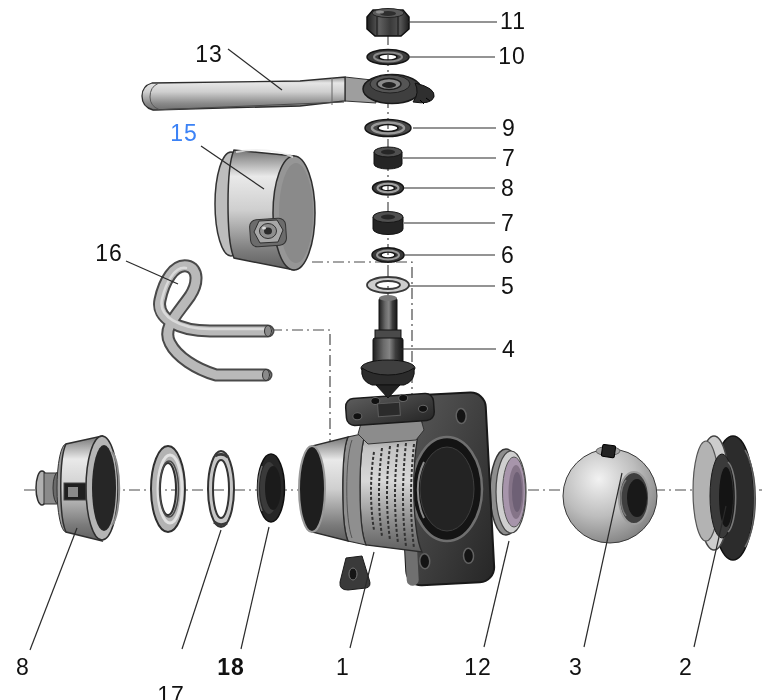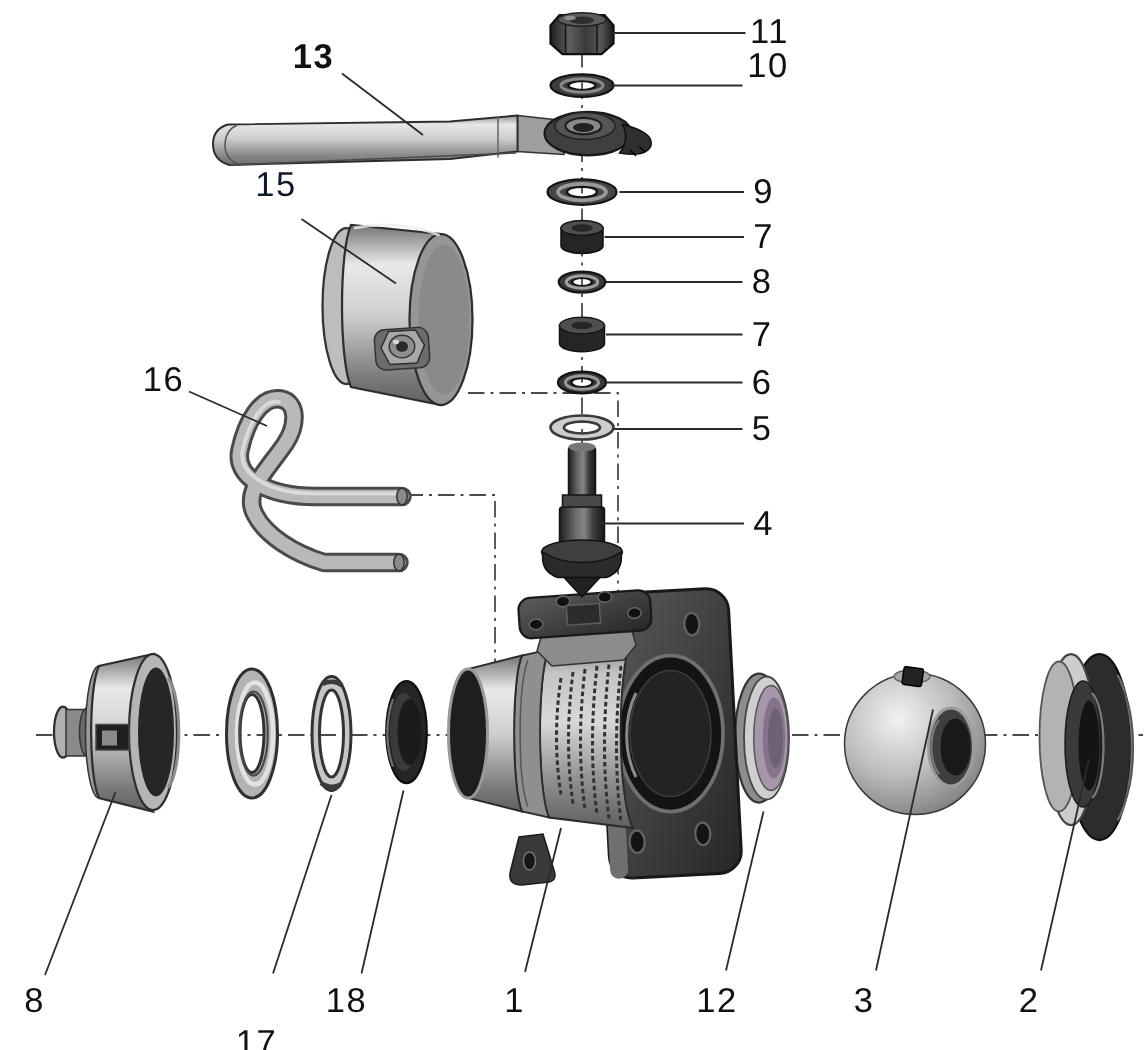--- a/index.html
+++ b/index.html
@@ -276,33 +276,33 @@
       <line x1="221" y1="530" x2="182" y2="649" stroke="#2a2a2a" stroke-width="1.2"></line>
       <line x1="269" y1="527" x2="241" y2="649" stroke="#2a2a2a" stroke-width="1.2"></line>
       <line x1="374" y1="552" x2="350" y2="648" stroke="#2a2a2a" stroke-width="1.2"></line>
       <line x1="509" y1="541" x2="484" y2="647" stroke="#2a2a2a" stroke-width="1.2"></line>
       <line x1="622" y1="473" x2="584" y2="647" stroke="#2a2a2a" stroke-width="1.2"></line>
       <line x1="726" y1="506" x2="694" y2="647" stroke="#2a2a2a" stroke-width="1.2"></line>
     </svg>
 
 <div id="labels-layer">
       <div class="callout" style="left: 513px; top: 21px; color: rgb(17, 17, 17);">11</div>
-      <div class="callout" style="left: 512px; top: 44px; color: rgb(17, 17, 17);">10</div>
-      <div class="callout" style="left: 209px; top: 38px; color: rgb(17, 17, 17); font-weight: bold;">13</div>
+      <div class="callout" style="left: 512px; top: 56px; color: rgb(17, 17, 17);">10</div>
+      <div class="callout" style="left: 209px; top: 54px; color: rgb(17, 17, 17);">13</div>
       <div class="callout" style="left: 509px; top: 128px; color: rgb(17, 17, 17);">9</div>
       <div class="callout" style="left: 509px; top: 158px; color: rgb(17, 17, 17);">7</div>
-      <div class="callout" style="left: 184px; top: 123px; color: #0f172a;">15</div>
+      <div class="callout" style="left: 184px; top: 133px; color: #3b82f6;">15</div>
       <div class="callout" style="left: 508px; top: 188px; color: rgb(17, 17, 17);">8</div>
       <div class="callout" style="left: 508px; top: 223px; color: rgb(17, 17, 17);">7</div>
       <div class="callout" style="left: 109px; top: 253px; color: rgb(17, 17, 17); text-align: right;">16</div>
       <div class="callout" style="left: 508px; top: 255px; color: rgb(17, 17, 17);">6</div>
       <div class="callout" style="left: 508px; top: 286px; color: rgb(17, 17, 17);">5</div>
       <div class="callout" style="left: 509px; top: 349px; color: rgb(17, 17, 17);">4</div>
       <div class="callout" style="left: 23px; top: 667px; color: rgb(17, 17, 17);">8</div>
       <div class="callout" style="left: 171px; top: 667px; color: rgb(17, 17, 17); margin-top: 28px;">17</div>
-      <div class="callout" style="left: 231px; top: 667px; color: rgb(17, 17, 17);">18</div>
+      <div class="callout" style="left: 231px; top: 667px; color: rgb(17, 17, 17); font-weight: bold;">18</div>
       <div class="callout" style="left: 343px; top: 667px; color: rgb(17, 17, 17);">1</div>
       <div class="callout" style="left: 478px; top: 667px; color: rgb(17, 17, 17); text-align: center;">12</div>
       <div class="callout" style="left: 576px; top: 667px; color: rgb(17, 17, 17);">3</div>
       <div class="callout" style="left: 686px; top: 667px; color: rgb(17, 17, 17);">2</div>
     </div>
 
 </div>
 
 </body></html>

